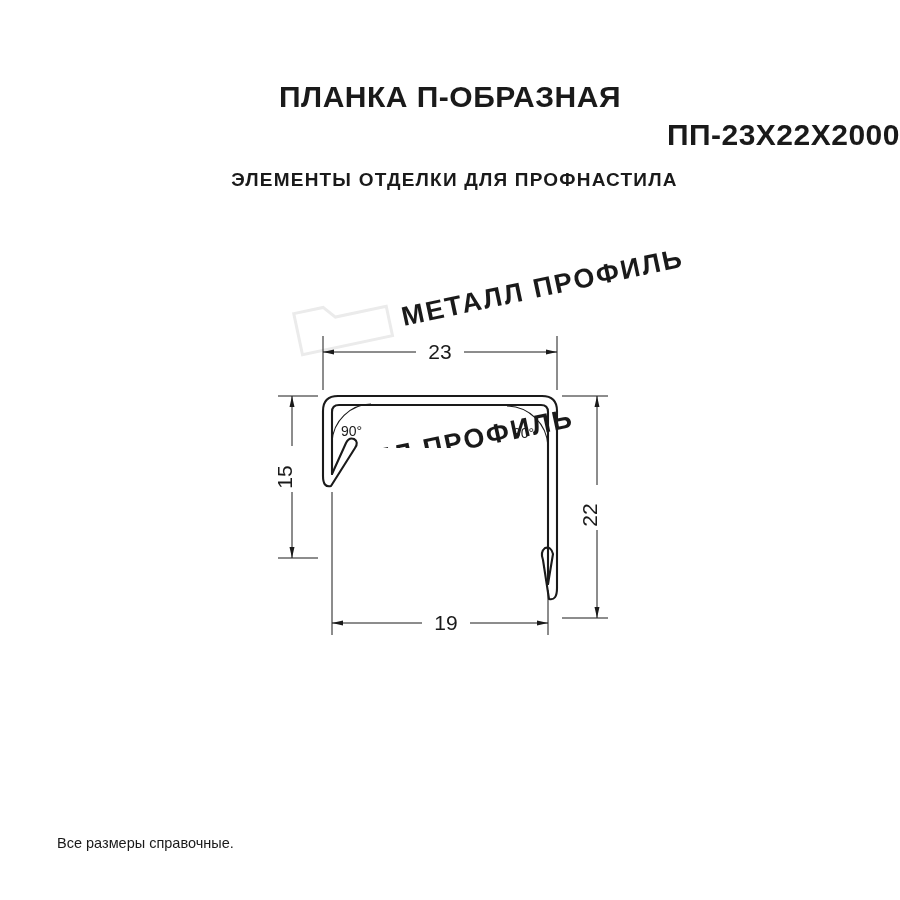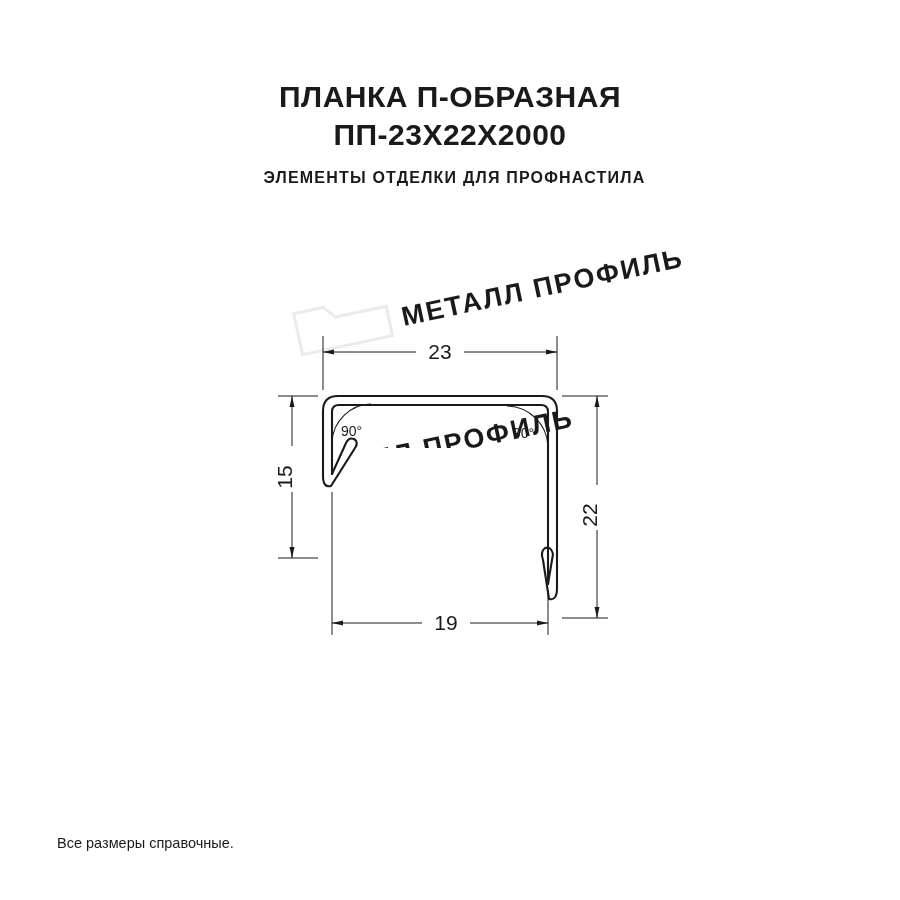--- a/index.html
+++ b/index.html
@@ -32,24 +32,25 @@
     letter-spacing: 0.5px;
     line-height: 1.28;
     white-space: nowrap;
   }
   .title-sub {
     font-size: 30px;
     font-weight: bold;
     letter-spacing: 0.5px;
     line-height: 1.28;
     white-space: nowrap;
+    text-align: right;
   }
   .title-caption {
     margin-top: 14px;
-    font-size: 16px;
+    font-size: 19px;
     font-weight: bold;
     letter-spacing: 1.2px;
     white-space: nowrap;
     padding-left: 9px;
   }
   .drawing {
     position: absolute;
     top: 230px;
     left: 0;
     width: 900px;

